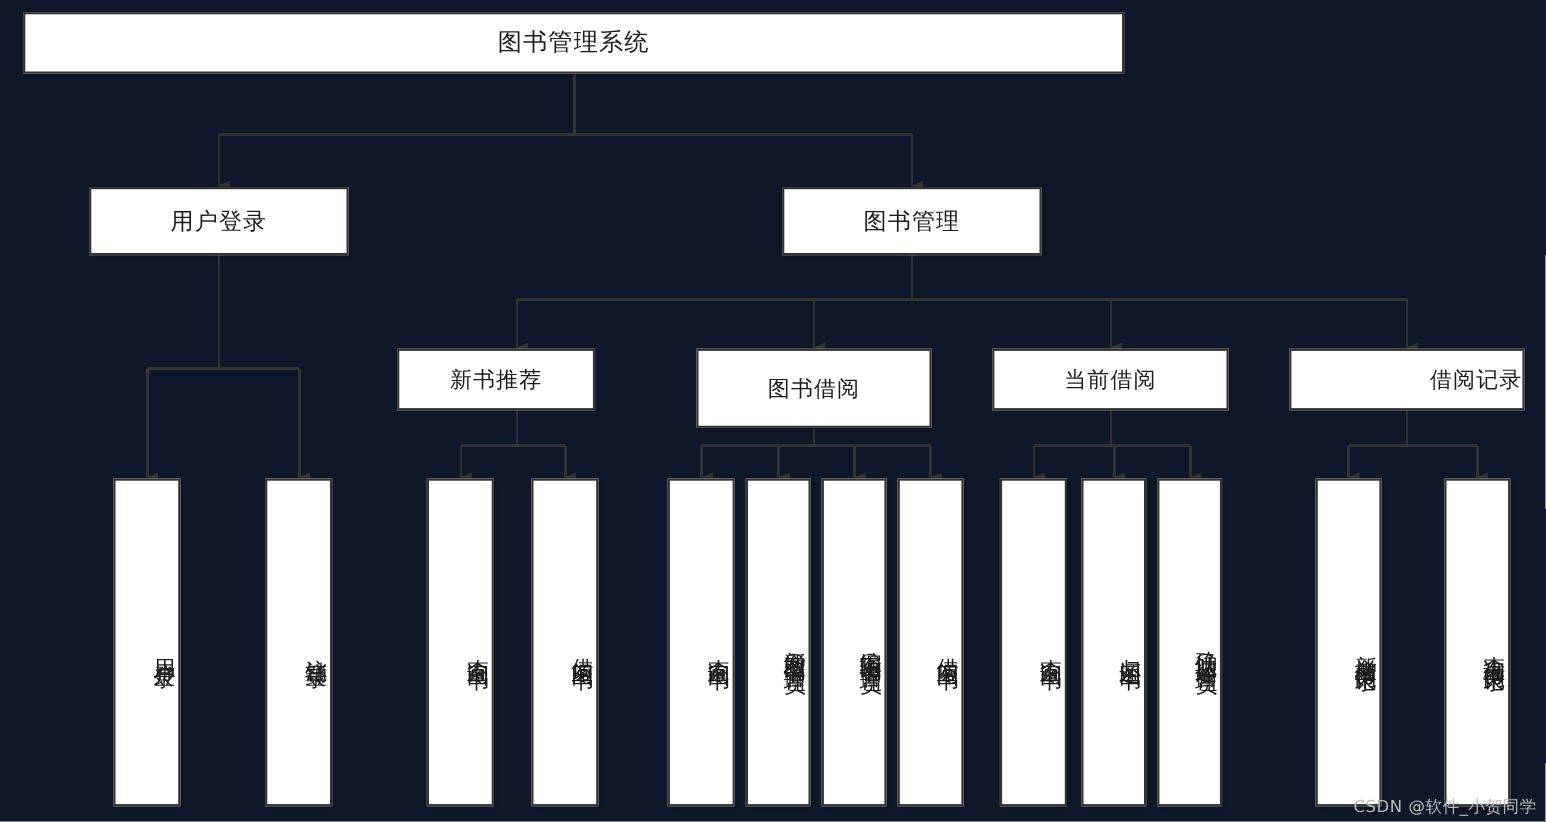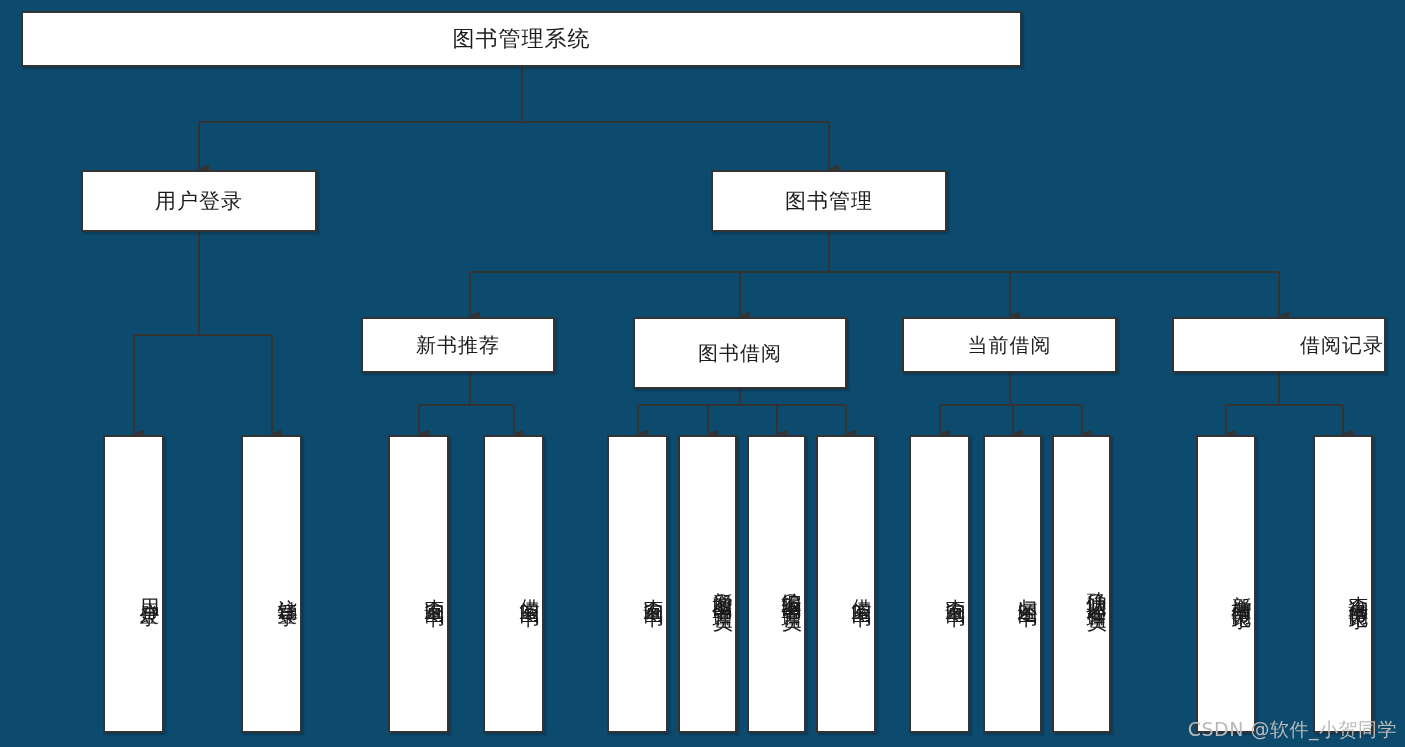--- a/index.html
+++ b/index.html
@@ -8,21 +8,21 @@
     padding: 0;
     background: #ffffff;
   }
   body {
     font-family: "DejaVu Sans", "Liberation Sans", sans-serif;
   }
   #diagram-root {
     position: relative;
     width: 1405px;
     height: 747px;
-    background: #0c4a6e;
+    background: #0f172a;
     overflow: hidden;
   }
   #edge-layer {
     position: absolute;
     left: 0;
     top: 0;
     width: 1405px;
     height: 747px;
     pointer-events: none;
   }
@@ -57,21 +57,21 @@
     text-orientation: upright;
     white-space: nowrap;
   }
   .node-label {
     white-space: nowrap;
   }
   #watermark {
     position: absolute;
     right: 8px;
     bottom: 4px;
-    font-size: 19px;
+    font-size: 15px;
     color: #b9b9b9;
     letter-spacing: 0.5px;
     white-space: nowrap;
     user-select: none;
   }
 </style>
 </head>
 <body>
 
 <div id="diagram-root">
@@ -121,21 +121,21 @@
   <div id="node-layer">
       <div class="node level-0" style="left: 21px; top: 11px; width: 1001px; height: 56px;">
         <span class="node-label">图书管理系统</span>
       </div>
       <div class="node level-1" style="left: 81px; top: 170px; width: 236px; height: 62px;">
         <span class="node-label">用户登录</span>
       </div>
       <div class="node level-1" style="left: 711px; top: 170px; width: 236px; height: 62px;">
         <span class="node-label">图书管理</span>
       </div>
-      <div class="node level-2" style="left: 361px; top: 317px; width: 194px; height: 56px;">
+      <div class="node level-2" style="left: 361px; top: 317px; width: 180px; height: 56px;">
         <span class="node-label">新书推荐</span>
       </div>
       <div class="node level-2" style="left: 633px; top: 317px; width: 214px; height: 72px;">
         <span class="node-label">图书借阅</span>
       </div>
       <div class="node level-2" style="left: 902px; top: 317px; width: 215px; height: 56px;">
         <span class="node-label">当前借阅</span>
       </div>
       <div class="node level-2" style="left: 1172px; top: 317px; width: 214px; height: 56px; justify-content: flex-end;">
         <span class="node-label">借阅记录</span>

